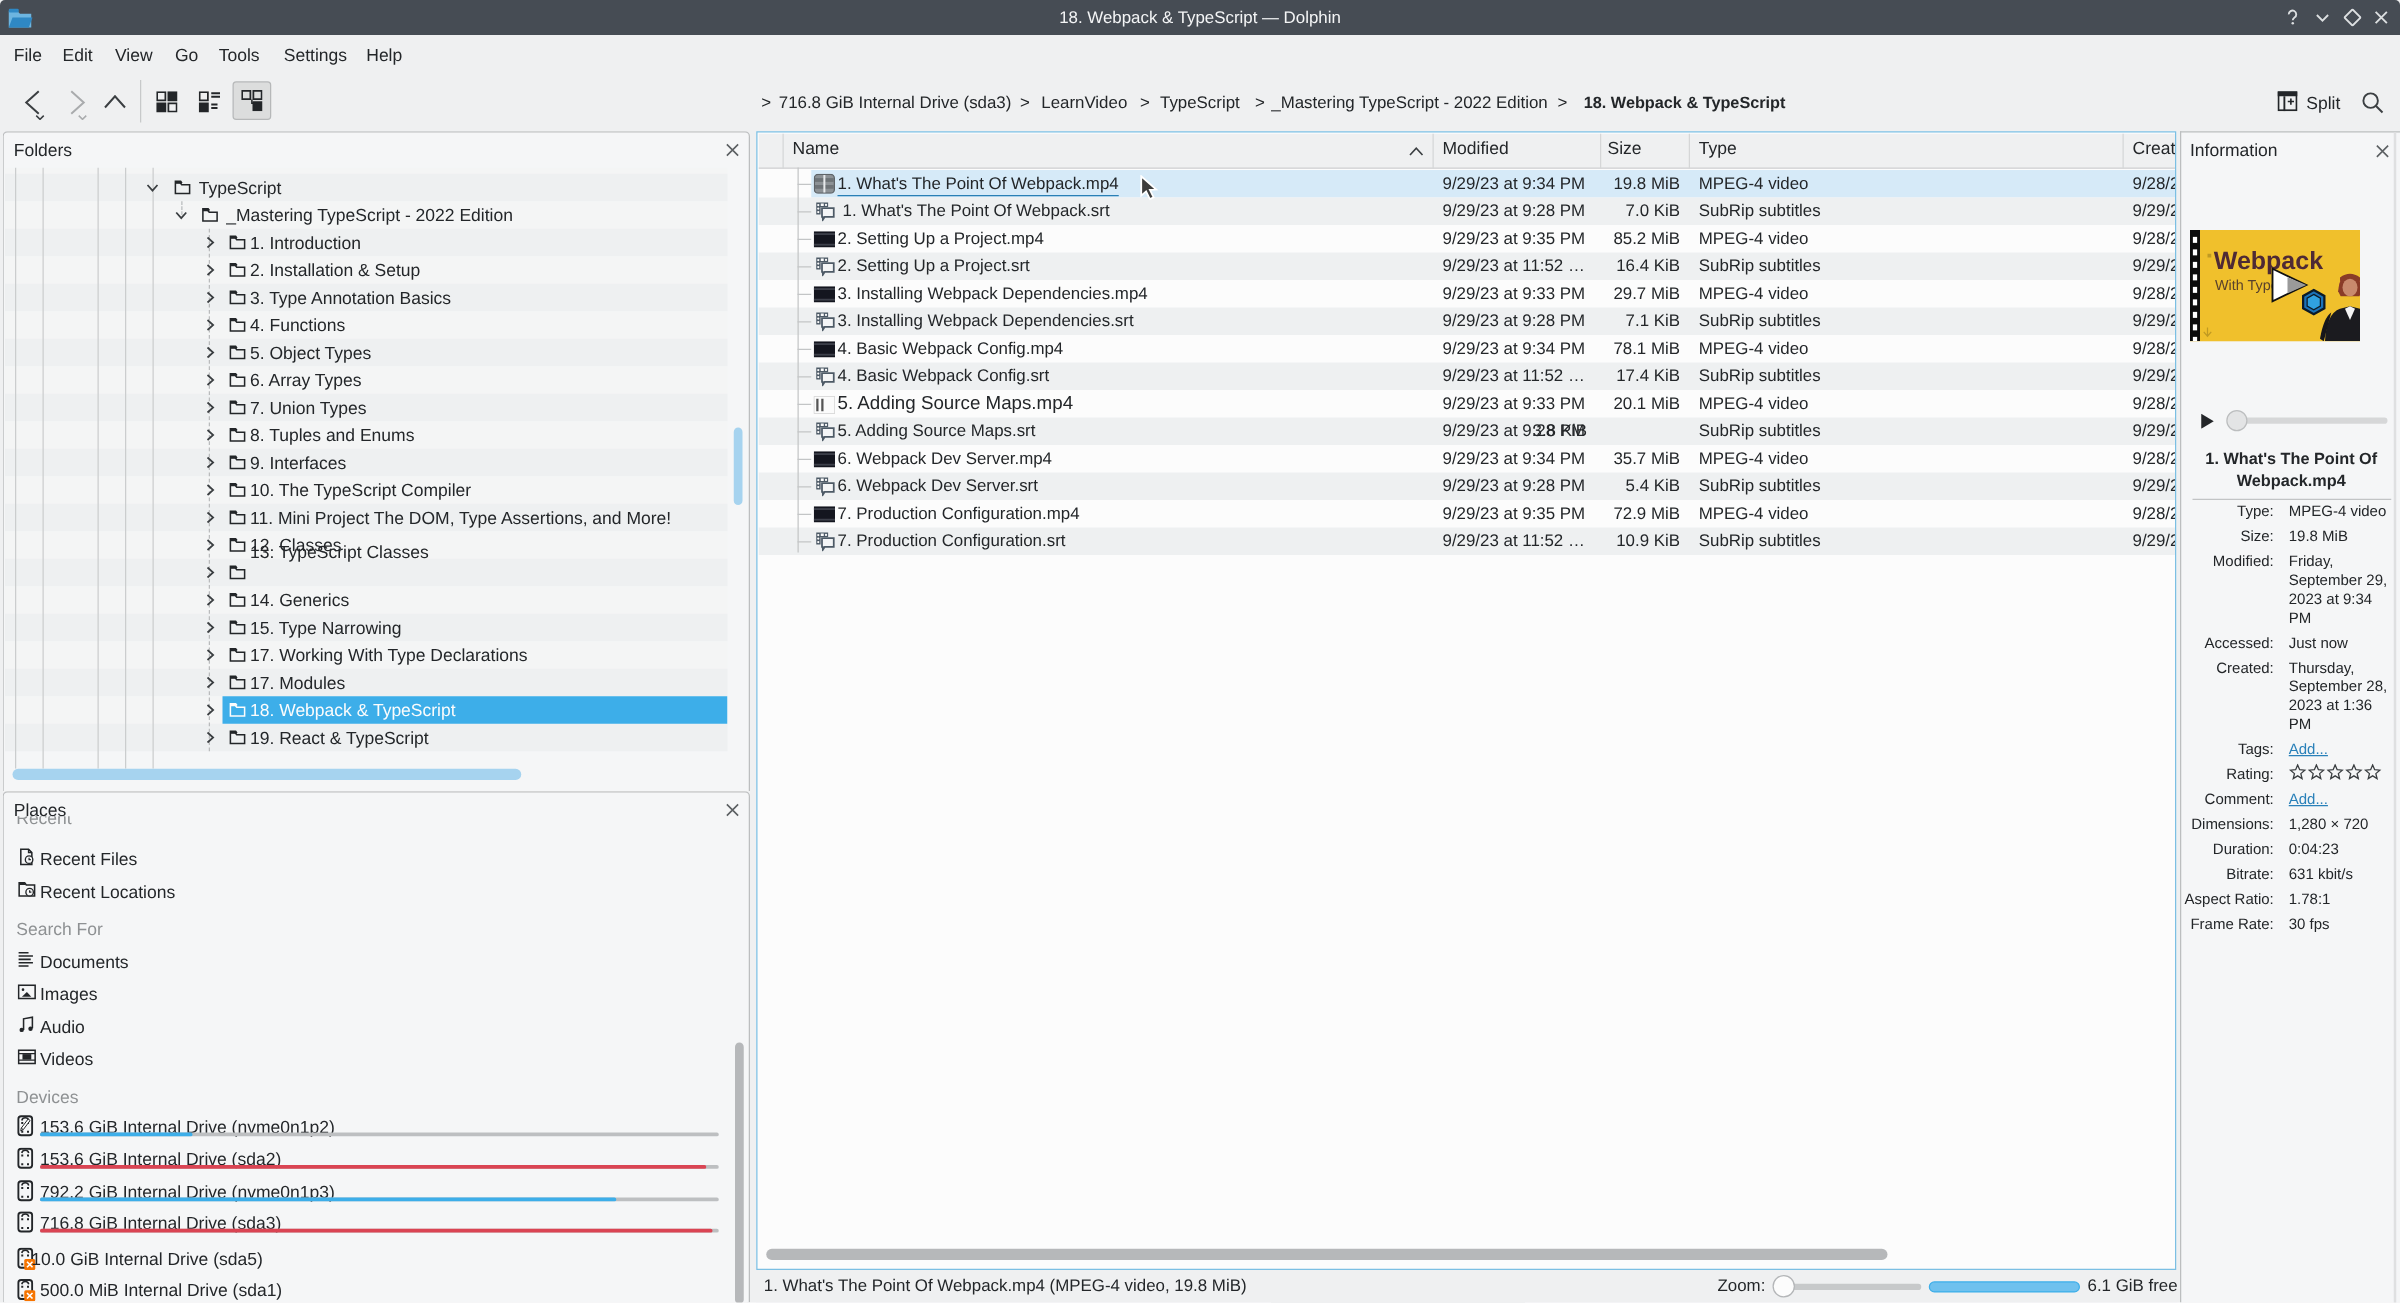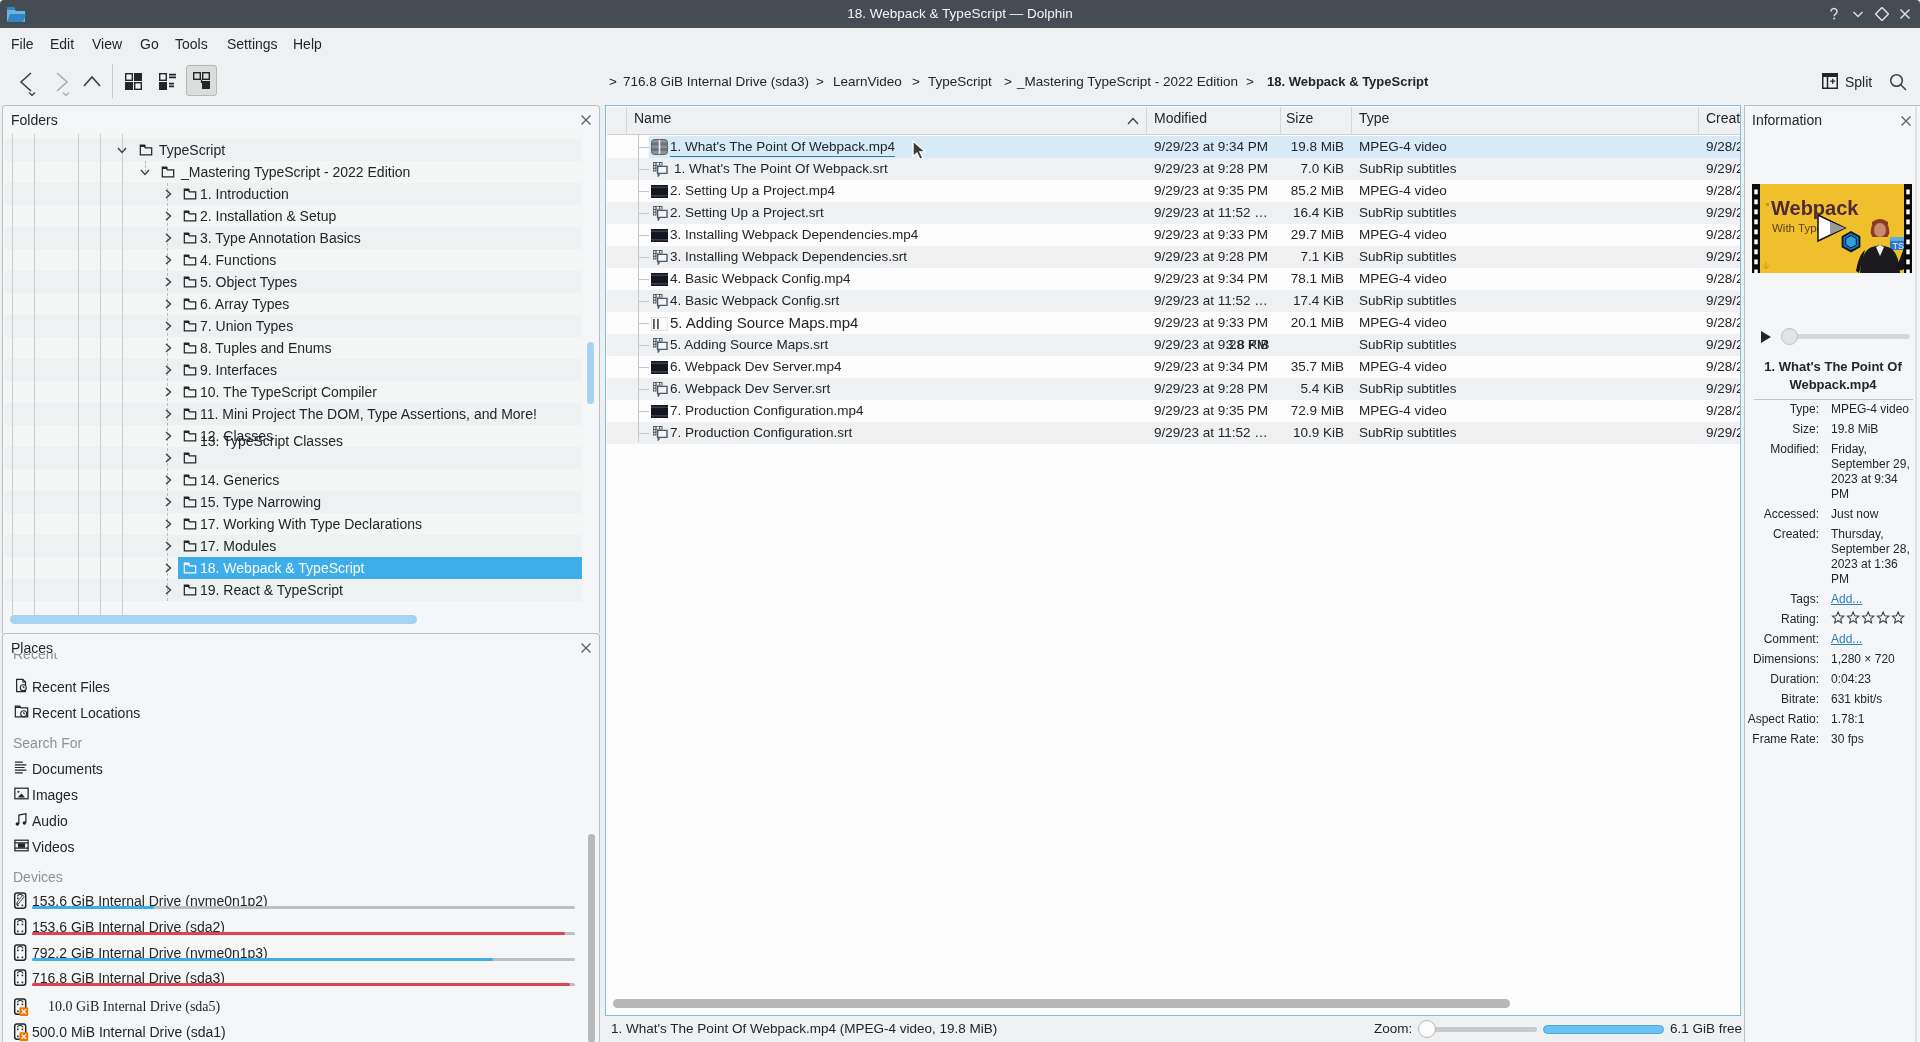--- a/index.html
+++ b/index.html
@@ -413,21 +413,21 @@
       <svg class="abs" style="left:8px;top:364px" width="18" height="18" viewBox="0 0 18 18">
         <rect x="3.7" y="1.0" width="11" height="15.2" rx="2.2" fill="none" stroke="#232629" stroke-width="1.5"></rect>
         <path d="M6.4 4.4 a2.9 2.9 0 0 1 5.6 0" fill="none" stroke="#232629" stroke-width="1.2"></path>
         <rect x="6" y="5.6" width="1.6" height="1.6" fill="#232629"></rect>
         <rect x="10.6" y="5.6" width="1.6" height="1.6" fill="#232629"></rect>
         <rect x="6" y="12.6" width="1.6" height="1.6" fill="#232629"></rect>
         <rect x="10.6" y="12.6" width="1.6" height="1.6" fill="#232629"></rect>
         <rect x="8.4" y="9.2" width="8.8" height="8.8" rx="1.2" fill="#f67400"></rect>
         <path d="M10.6 15.8 l4.4 -4.4 M15 15.8 l-4.4 -4.4" stroke="#fff" stroke-width="1.3"></path>
       </svg>
-      <div class="abs" style="left:45px;top:360px;height:26px;line-height:26px;font-family:Liberation Serif, serif;">10.0 GiB Internal Drive (sda5)</div>
+      <div class="abs" style="left:22px;top:360px;height:26px;line-height:26px;">10.0 GiB Internal Drive (sda5)</div>
       <svg class="abs" style="left:8px;top:389px" width="18" height="18" viewBox="0 0 18 18">
         <rect x="3.7" y="1.0" width="11" height="15.2" rx="2.2" fill="none" stroke="#232629" stroke-width="1.5"></rect>
         <path d="M6.4 4.4 a2.9 2.9 0 0 1 5.6 0" fill="none" stroke="#232629" stroke-width="1.2"></path>
         <rect x="6" y="5.6" width="1.6" height="1.6" fill="#232629"></rect>
         <rect x="10.6" y="5.6" width="1.6" height="1.6" fill="#232629"></rect>
         <rect x="6" y="12.6" width="1.6" height="1.6" fill="#232629"></rect>
         <rect x="10.6" y="12.6" width="1.6" height="1.6" fill="#232629"></rect>
         <rect x="8.4" y="9.2" width="8.8" height="8.8" rx="1.2" fill="#f67400"></rect>
         <path d="M10.6 15.8 l4.4 -4.4 M15 15.8 l-4.4 -4.4" stroke="#fff" stroke-width="1.3"></path>
       </svg>
@@ -645,21 +645,21 @@
     <div class="abs" style="left:7px;top:893px;width:897px;height:9px;background:#b6b8ba;border-radius:5px;"></div>
   </div>
 <svg class="abs" style="left:912px;top:140px" width="16" height="25" viewBox="0 0 16 25">
 <path d="M1 1 L1 16.5 L4.9 13.1 L7.9 19.3 L10.9 17.8 L7.9 11.9 L13 11.6 Z" fill="#3c3c3c" stroke="#ffffff" stroke-width="1.4"></path>
   </svg>
 <div id="info">
     <div class="panel-h" style="left:7px;top:6px;">Information</div>
     <svg class="abs" style="right:8px;top:9px" width="12" height="12" viewBox="0 0 12 12">
       <path d="M1.5 1.5 L10.5 10.5 M10.5 1.5 L1.5 10.5" stroke="#5c6063" stroke-width="1.3"></path>
     </svg>
-    <div class="abs" style="left:7px;top:78px;width:160px;height:89px;background:#f0c02c;overflow:hidden;">
+    <div class="abs" style="left:7px;top:78px;width:136px;height:89px;background:#f0c02c;overflow:hidden;">
 <svg width="160" height="89" viewBox="0 0 160 89">
 <rect x="0" y="0" width="160" height="89" fill="#f0c02c"></rect>
 <rect x="14" y="19" width="3" height="3" fill="#c09a22"></rect>
 <text x="19" y="31" font-family="Liberation Sans" font-size="20" font-weight="bold" fill="#4e2a35">Webpack</text>
 <text x="20" y="48" font-family="Liberation Sans" font-size="11.5" fill="#59412c">With TypeSc</text>
 <path d="M14 78 l0 7 m-3 -3.5 l3 3.5 l3 -3.5" stroke="#c09a22" stroke-width="1" fill="none"></path>
 <rect x="138" y="53" width="16" height="13" rx="1.5" fill="#3178c6"></rect>
 <rect x="138" y="53" width="16" height="4" rx="1.5" fill="#5da9e8"></rect>
 <text x="140.5" y="64.5" font-family="Liberation Sans" font-size="9" fill="#eaf3fb">TS</text>
 <circle cx="128" cy="44" r="8.5" fill="#b5593c"></circle>

